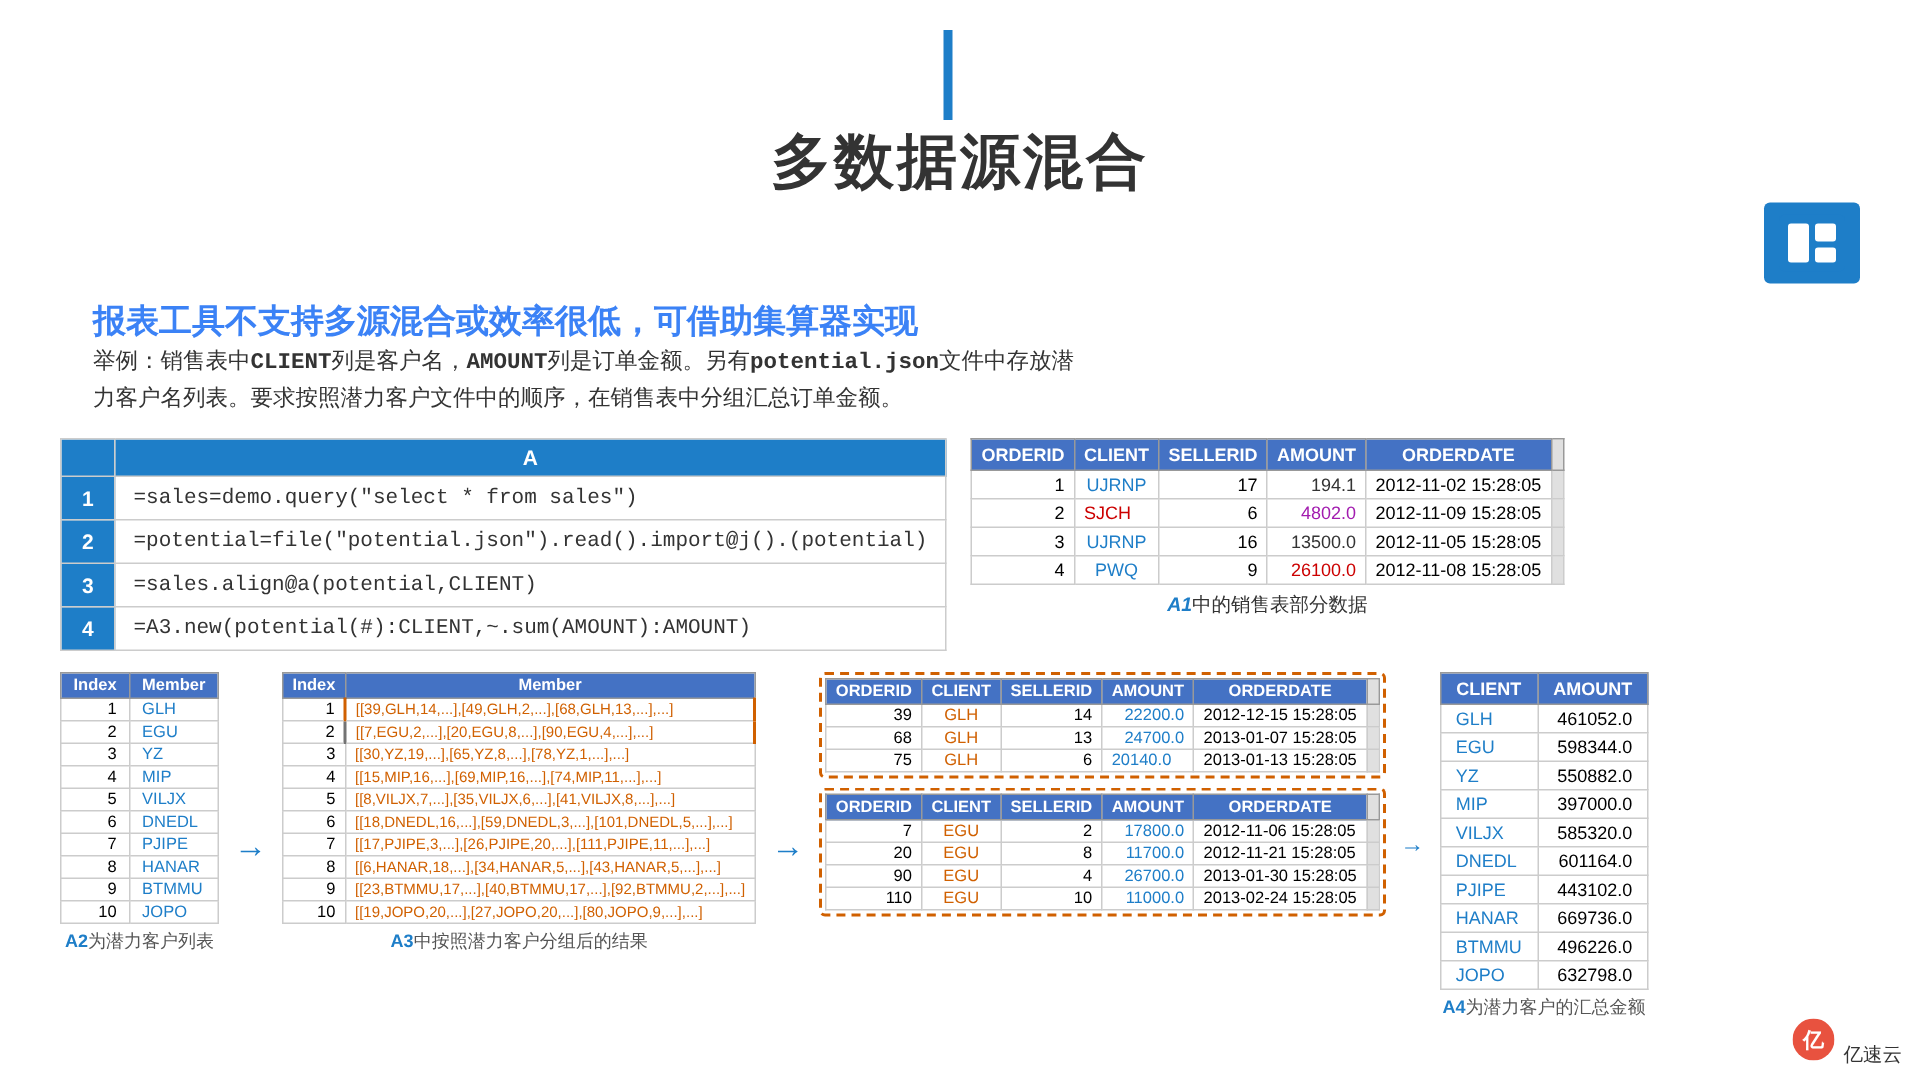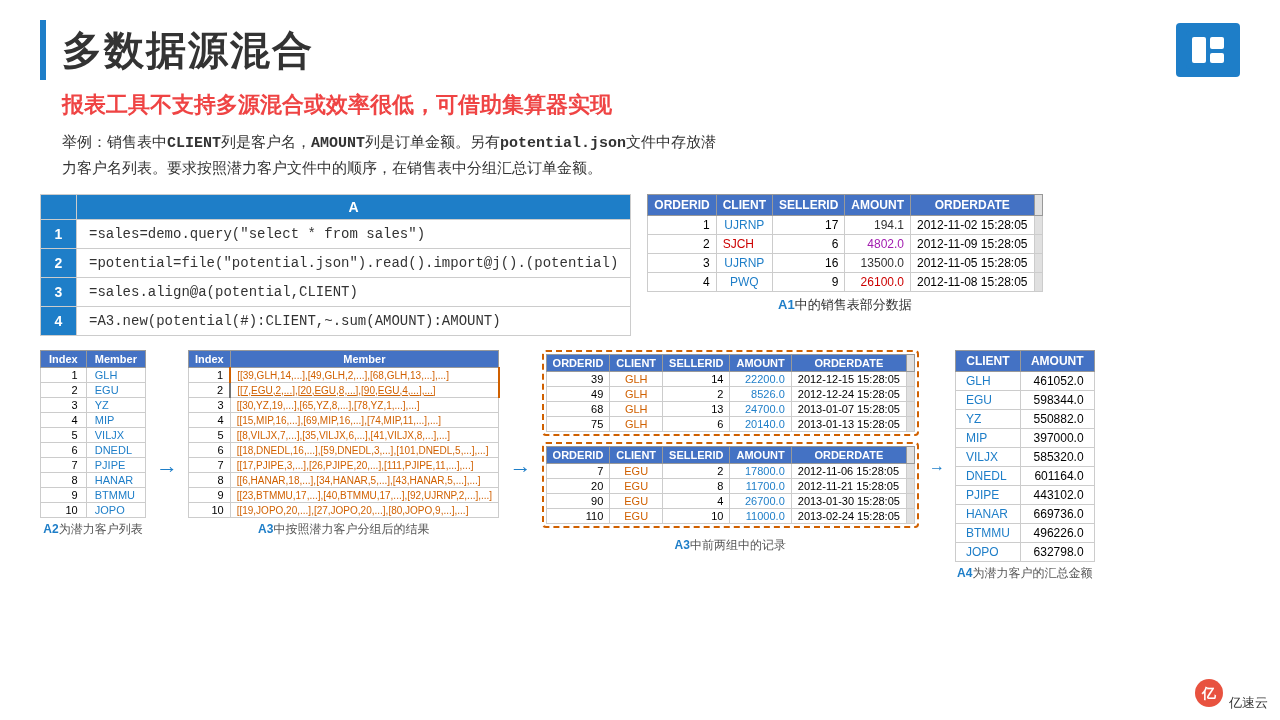--- a/index.html
+++ b/index.html
@@ -18,20 +18,21 @@
       background: #fff;
       padding: 20px 40px;
       position: relative;
     }
 
     
     .header {
       display: flex;
       align-items: center;
       margin-bottom: 10px;
+      flex-direction: column;
     }
     .title-bar {
       width: 6px;
       height: 60px;
       background: #1e7ec8;
       margin-right: 16px;
       flex-shrink: 0;
     }
     .main-title {
       font-size: 40px;
@@ -49,23 +50,23 @@
       align-items: center;
       justify-content: center;
       color: white;
       font-size: 28px;
       font-weight: bold;
     }
 
     
     .subtitle {
       font-size: 22px;
-      color: #ef4444;
-      font-weight: bold;
-      margin-bottom: 10px;
+      color: #3b82f6;
+      font-weight: bold;
+      margin-bottom: 0;
       margin-left: 22px;
     }
 
     
     .description {
       font-size: 15px;
       color: #333;
       margin-bottom: 14px;
       margin-left: 22px;
       line-height: 1.6;
@@ -138,21 +139,21 @@
       white-space: nowrap;
       background: #fff;
     }
     .link-blue { color: #1e7ec8; text-decoration: none; }
     .sales-caption {
       font-size: 13px;
       color: #333;
       text-align: center;
       margin-top: 4px;
     }
-    .sales-caption .blue { color: #1e7ec8; font-weight: bold; }
+    .sales-caption .blue { color: #1e7ec8; font-weight: bold; font-style: italic; }
 
     
     .bottom-area {
       display: flex;
       gap: 8px;
       align-items: flex-start;
       margin-top: 14px;
     }
 
     
@@ -465,21 +466,21 @@
             <th style="min-width:260px">Member</th>
           </tr>
         </thead>
         <tbody id="a3-grouped-tbody">
             <tr>
     <td style="text-align:right">1</td>
     <td style="font-size:10px;color:#d06000;border-left: 2px solid #d06000; border-right: 2px solid #d06000;">[[39,GLH,14,...],[49,GLH,2,...],[68,GLH,13,...],...]</td>
   </tr>
             <tr>
     <td style="text-align:right">2</td>
-    <td style="font-size:10px;color:#d06000;border-left: 2px solid #737373; border-right: 2px solid #d06000; text-decoration: underline;">[[7,EGU,2,...],[20,EGU,8,...],[90,EGU,4,...],...]</td>
+    <td style="font-size:10px;color:#d06000;border-left: 2px solid #737373; border-right: 2px solid #d06000;">[[7,EGU,2,...],[20,EGU,8,...],[90,EGU,4,...],...]</td>
   </tr>
             <tr>
     <td style="text-align:right">3</td>
     <td style="font-size:10px;color:#d06000;">[[30,YZ,19,...],[65,YZ,8,...],[78,YZ,1,...],...]</td>
   </tr>
             <tr>
     <td style="text-align:right">4</td>
     <td style="font-size:10px;color:#d06000;">[[15,MIP,16,...],[69,MIP,16,...],[74,MIP,11,...],...]</td>
   </tr>
             <tr>
@@ -493,21 +494,21 @@
             <tr>
     <td style="text-align:right">7</td>
     <td style="font-size:10px;color:#d06000;">[[17,PJIPE,3,...],[26,PJIPE,20,...],[111,PJIPE,11,...],...]</td>
   </tr>
             <tr>
     <td style="text-align:right">8</td>
     <td style="font-size:10px;color:#d06000;">[[6,HANAR,18,...],[34,HANAR,5,...],[43,HANAR,5,...],...]</td>
   </tr>
             <tr>
     <td style="text-align:right">9</td>
-    <td style="font-size:10px;color:#d06000;">[[23,BTMMU,17,...],[40,BTMMU,17,...],[92,UJRNP,2,...],...]</td>
+    <td style="font-size:10px;color:#d06000;">[[23,BTMMU,17,...],[40,BTMMU,17,...],[92,BTMMU,2,...],...]</td>
   </tr>
             <tr>
     <td style="text-align:right">10</td>
     <td style="font-size:10px;color:#d06000;">[[19,JOPO,20,...],[27,JOPO,20,...],[80,JOPO,9,...],...]</td>
   </tr>
           </tbody>
       </table>
       <div class="caption">
         <span class="blue">A3</span><span>中按照潜力客户分组后的结果</span>
       </div>
@@ -532,40 +533,32 @@
           <tbody id="a3-g1-tbody">
               <tr>
       <td style="text-align:right">39</td>
       <td style="color:#d06000;text-align:center">GLH</td>
       <td style="text-align:right">14</td>
       <td style="text-align:right;color:#1e7ec8">22200.0</td>
       <td>2012-12-15 15:28:05</td>
       <td style="width:8px;background:#e0e0e0;padding:0"></td>
     </tr>
               <tr>
-      <td style="text-align:right">49</td>
-      <td style="color:#d06000;text-align:center">GLH</td>
-      <td style="text-align:right">2</td>
-      <td style="text-align:right;color:#1e7ec8">8526.0</td>
-      <td>2012-12-24 15:28:05</td>
-      <td style="width:8px;background:#e0e0e0;padding:0"></td>
-    </tr>
-              <tr>
       <td style="text-align:right">68</td>
       <td style="color:#d06000;text-align:center">GLH</td>
       <td style="text-align:right">13</td>
       <td style="text-align:right;color:#1e7ec8">24700.0</td>
       <td>2013-01-07 15:28:05</td>
       <td style="width:8px;background:#e0e0e0;padding:0"></td>
     </tr>
               <tr>
       <td style="text-align:right">75</td>
       <td style="color:#d06000;text-align:center">GLH</td>
       <td style="text-align:right">6</td>
-      <td style="text-align:right;color:#1e7ec8">20140.0</td>
+      <td style="text-align:left;color:#1e7ec8">20140.0</td>
       <td>2013-01-13 15:28:05</td>
       <td style="width:8px;background:#e0e0e0;padding:0"></td>
     </tr>
             </tbody>
         </table>
       </div>
 
       <div class="dashed-box-orange">
         <table class="record-table" id="a3-group2-table">
           <thead>
@@ -607,23 +600,20 @@
       <td style="text-align:right">110</td>
       <td style="color:#d06000;text-align:center">EGU</td>
       <td style="text-align:right">10</td>
       <td style="text-align:right;color:#1e7ec8">11000.0</td>
       <td>2013-02-24 15:28:05</td>
       <td style="width:8px;background:#e0e0e0;padding:0"></td>
     </tr>
             </tbody>
         </table>
       </div>
-      <div class="caption" style="text-align:center">
-        <span class="blue">A3</span><span>中前两组中的记录</span>
-      </div>
     </div>
 
     <div class="arrow-right" style="font-size:16px">→</div>
 
     <div>
       <table class="a4-table" id="a4-table">
         <thead>
           <tr>
             <th>CLIENT</th>
             <th>AMOUNT</th>

